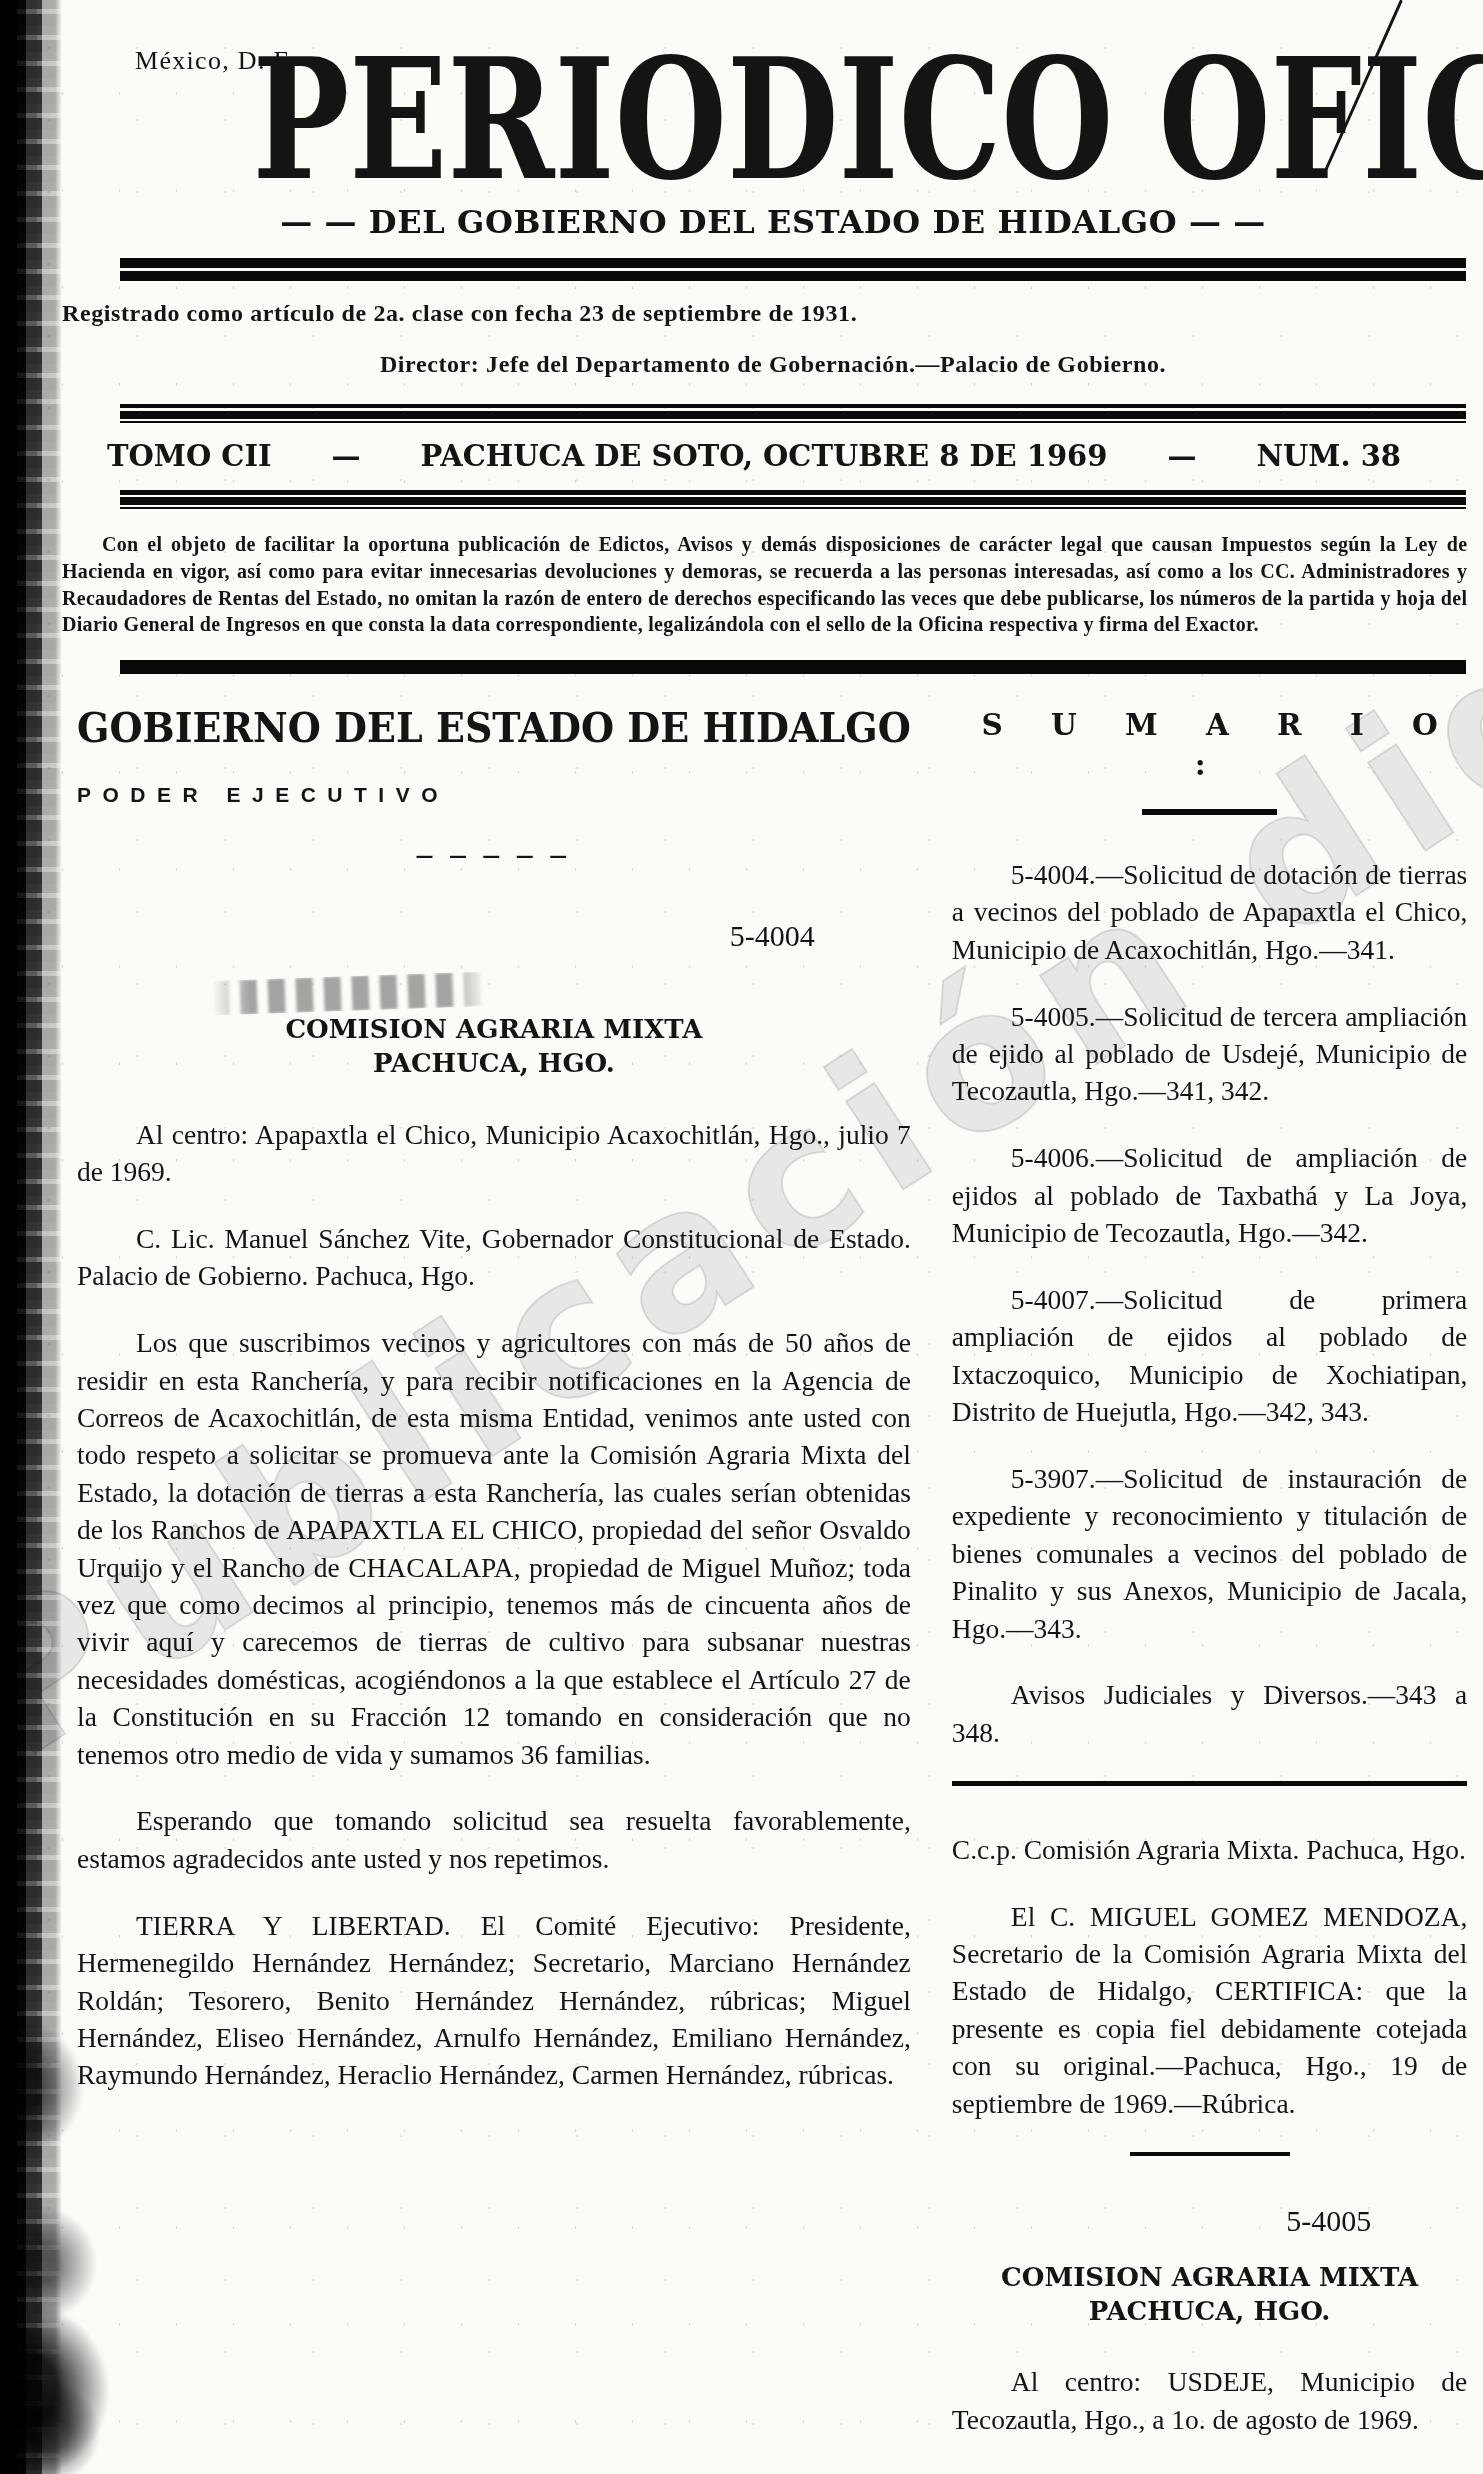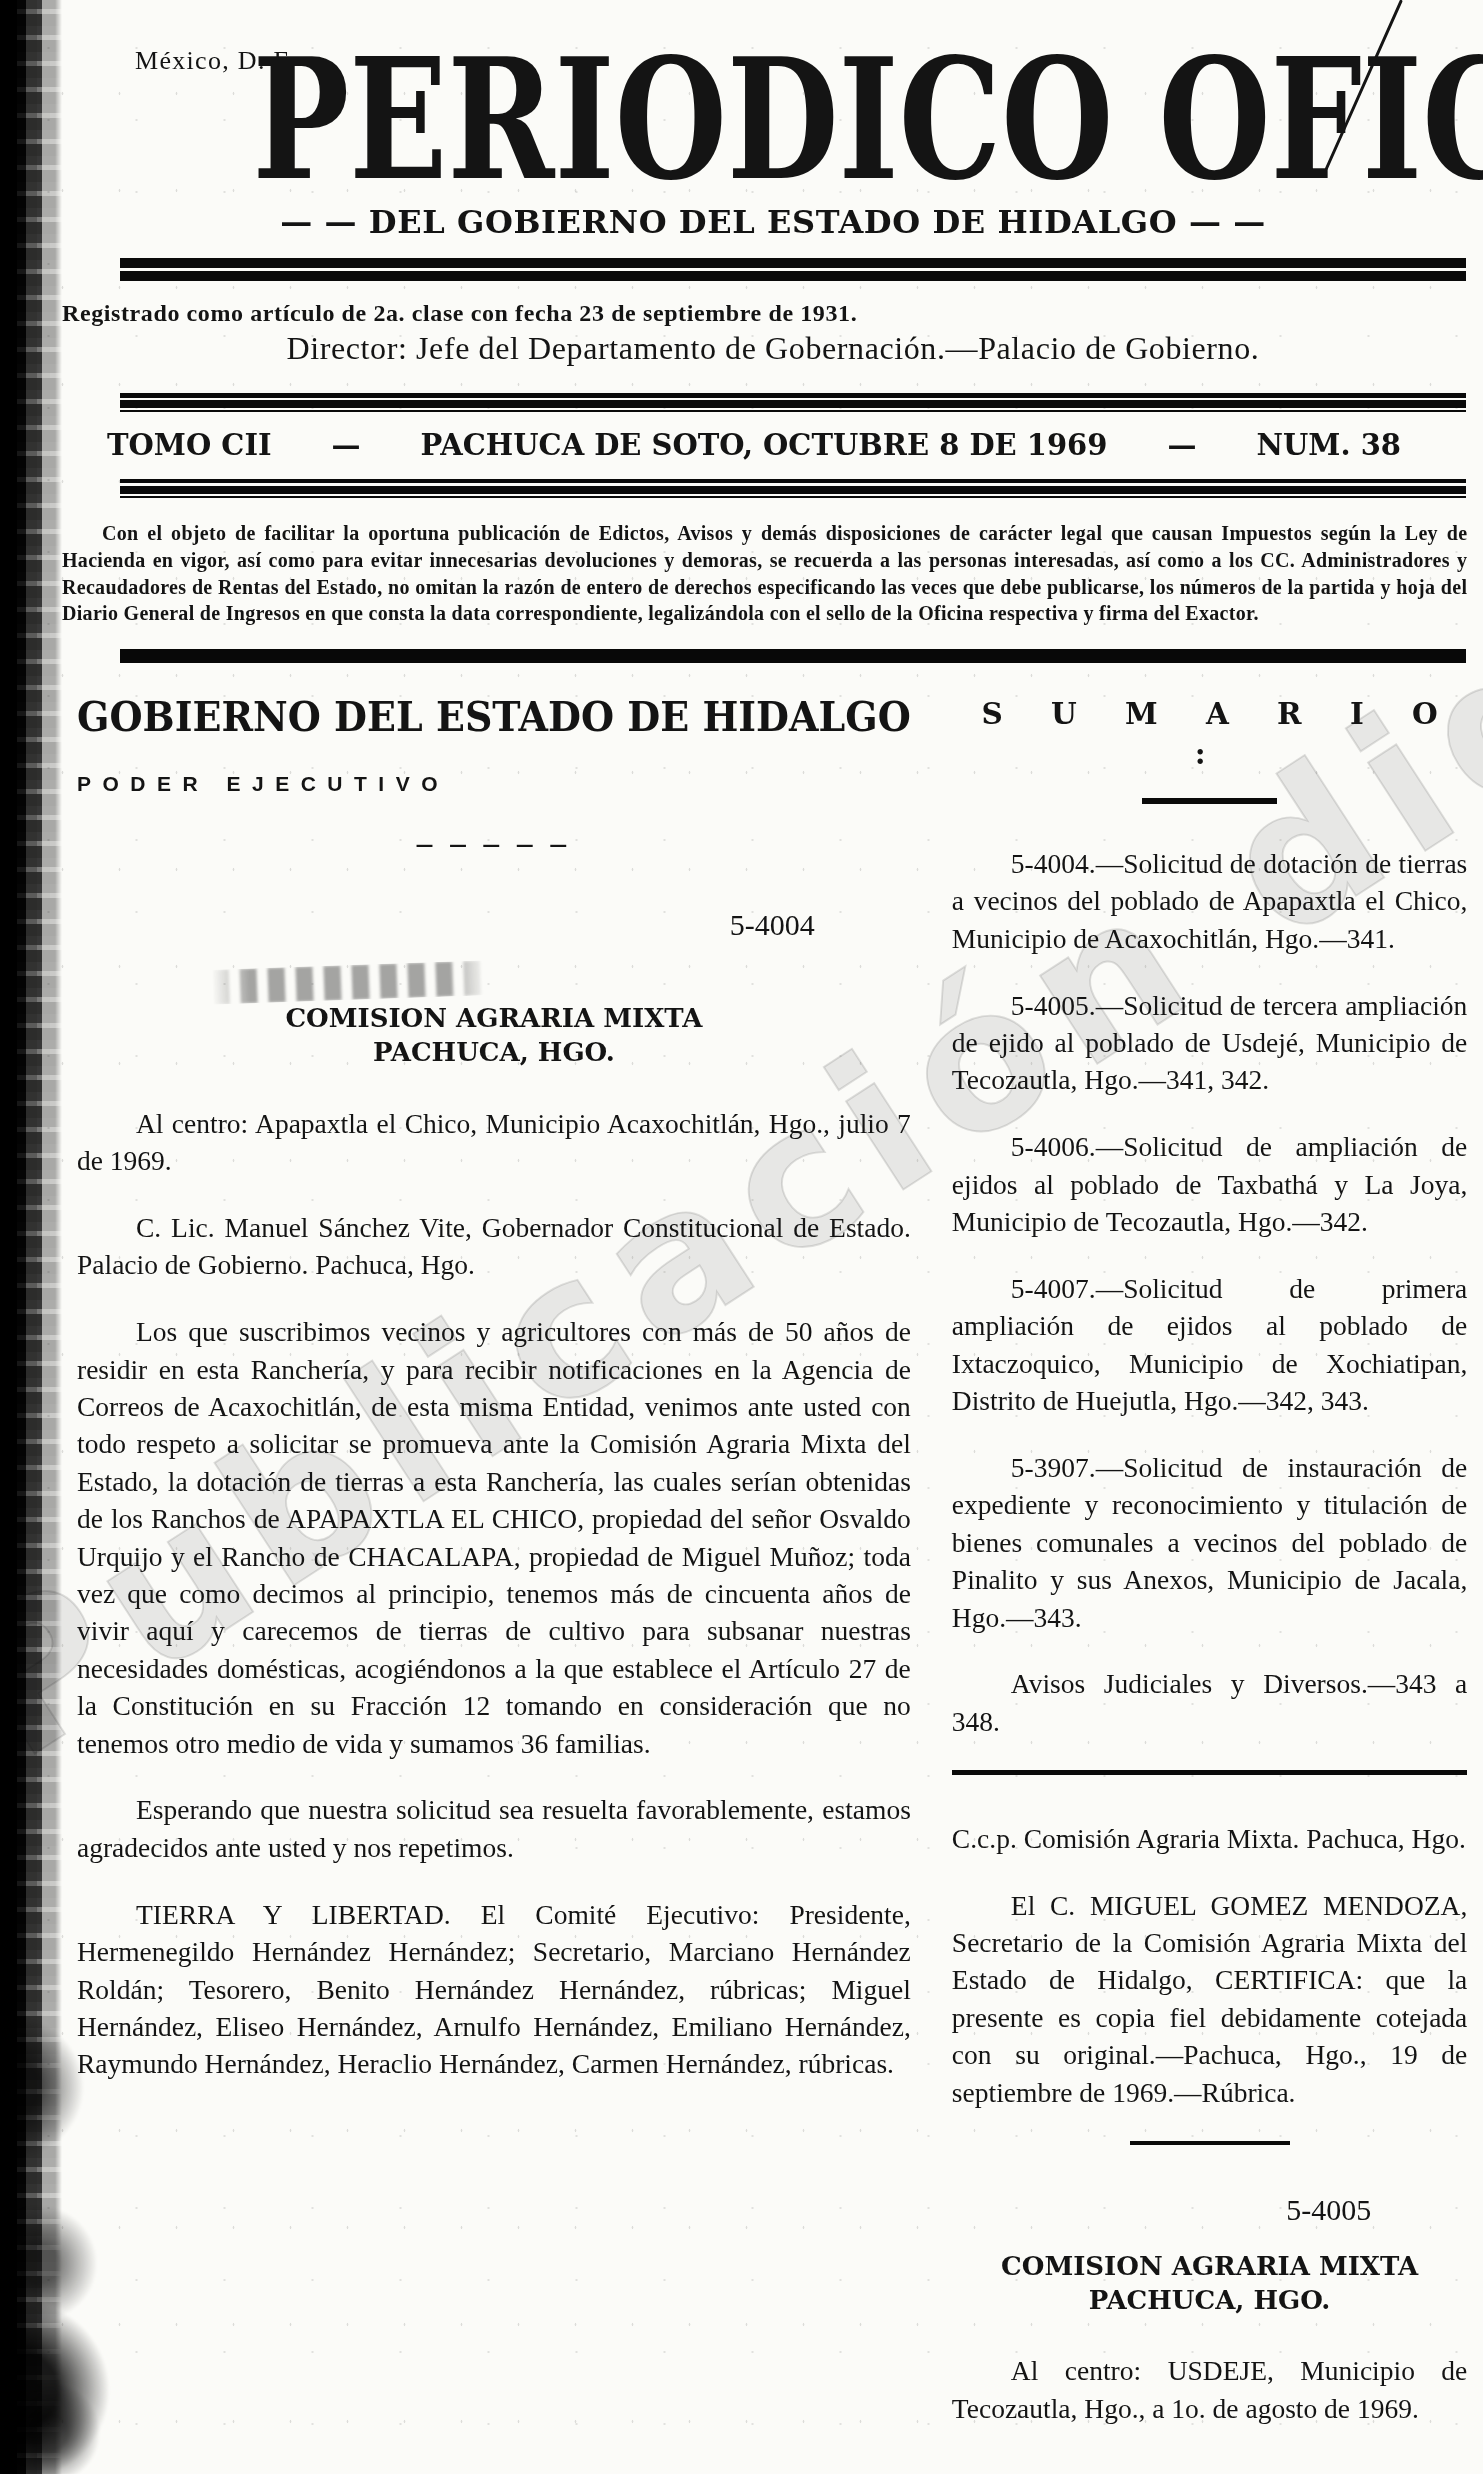--- a/index.html
+++ b/index.html
@@ -61,21 +61,21 @@
     font-family:"DejaVu Serif","Liberation Serif",serif;
   }
   .masthead-inner{display:inline-block;font-size:161px;white-space:nowrap;transform:scale(.8,1.04);transform-origin:center top;}
   .masthead-sub{text-align:center;font-size:32px;font-weight:bold;margin-top:9px;letter-spacing:0.6px;
     font-family:"DejaVu Serif","Liberation Serif",serif;}
   .rule{margin-left:58px;margin-right:18px;}
   .rule-top{height:23px;margin-top:16.7px;background:linear-gradient(#0a0a0a 0 9.6px, transparent 9.6px 13px, #0a0a0a 13px 23px);}
   .rule-triple{height:19px;background:linear-gradient(#0a0a0a 0 4.5px, transparent 4.5px 7px, #0a0a0a 7px 14.7px, transparent 14.7px 16.7px, #0a0a0a 16.7px 19px);}
   .rule-heavy{height:14px;background:#080808;}
   .reg-line{text-align:left;font-size:24px;font-weight:bold;margin-top:19px;letter-spacing:0.6px;}
-  .dir-line{text-align:center;font-size:32px;font-weight:normal;margin-top:3px;margin-bottom:26px;letter-spacing:0.6px;}
+  .dir-line{text-align:center;font-size:24px;font-weight:bold;margin-top:24px;margin-bottom:26px;letter-spacing:0.6px;}
   .issue-line{
     display:flex;justify-content:space-between;align-items:baseline;
     font-weight:bold;font-size:29px;margin:16.7px 0;padding:0 83px 0 45px;
     font-family:"DejaVu Serif","Liberation Serif",serif;
   }
   .notice{
     font-size:20px;line-height:1.34;text-align:justify;font-weight:bold;
     margin:22px 16.7px 22px 0; padding-left:0; text-indent:40px;letter-spacing:0.3px;
   }
 
@@ -161,21 +161,21 @@
 
       <div class="stamp-smudge"></div>
       <div class="org-block">
         <div class="org-line">COMISION AGRARIA MIXTA</div>
         <div class="org-line">PACHUCA, HGO.</div>
       </div>
 
       <p>Al centro: Apapaxtla el Chico, Municipio Acaxochitlán, Hgo., julio 7 de 1969.</p>
       <p>C. Lic. Manuel Sánchez Vite, Gobernador Constitucional de Estado.  Palacio de Gobierno. Pachuca, Hgo.</p>
       <p>Los que suscribimos vecinos y agricultores con más de 50 años de residir en esta Ranchería, y para recibir notificaciones en la Agencia de Correos de Acaxochitlán, de esta misma Entidad, venimos ante usted con todo respeto a solicitar se promueva ante la Comisión Agraria Mixta del Estado, la dotación de tierras a esta Ranchería, las cuales serían obtenidas de los Ranchos de APAPAXTLA EL CHICO, propiedad del señor Osvaldo Urquijo y el Rancho de CHACALAPA, propiedad de Miguel Muñoz; toda vez que como decimos al principio, tenemos más de cincuenta años de vivir aquí y carecemos de tierras de cultivo para subsanar nuestras necesidades domésticas, acogiéndonos a la que establece el Artículo 27 de la Constitución en su Fracción 12 tomando en consideración que no tenemos otro medio de vida y sumamos 36 familias.</p>
-      <p>Esperando que nuestra solicitud sea resuelta favorablemente, estamos agradecidos ante usted y nos repetimos.</p>
+      <p>Esperando que tomando solicitud sea resuelta favorablemente, estamos agradecidos ante usted y nos repetimos.</p>
       <p>TIERRA Y LIBERTAD.  El Comité Ejecutivo: Presidente, Hermenegildo Hernández Hernández; Secretario, Marciano Hernández Roldán; Tesorero, Benito Hernández Hernández, rúbricas; Miguel Hernández, Eliseo Hernández, Arnulfo Hernández, Emiliano Hernández, Raymundo Hernández, Heraclio Hernández, Carmen Hernández, rúbricas.</p>
     </section>
 
     <section class="col col-right">
       <h2 class="sumario-title">S U M A R I O :</h2>
       <div class="short-rule"></div>
 
       <p>5-4004.—Solicitud de dotación de tierras a vecinos del poblado de Apapaxtla el Chico, Municipio de Acaxochitlán, Hgo.—341.</p>
       <p>5-4005.—Solicitud de tercera ampliación de ejido al poblado de Usdejé, Municipio de Tecozautla, Hgo.—341, 342.</p>
       <p>5-4006.—Solicitud de ampliación de ejidos al poblado de Taxbathá y La Joya, Municipio de Tecozautla, Hgo.—342.</p>

